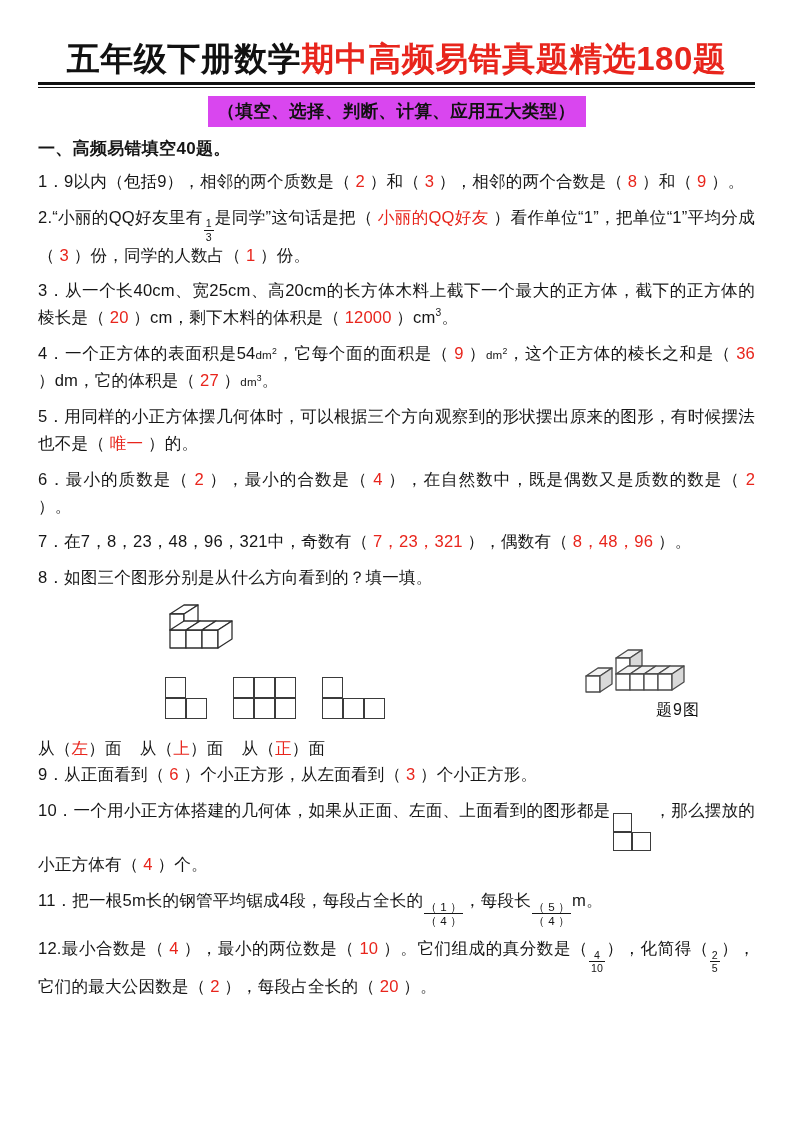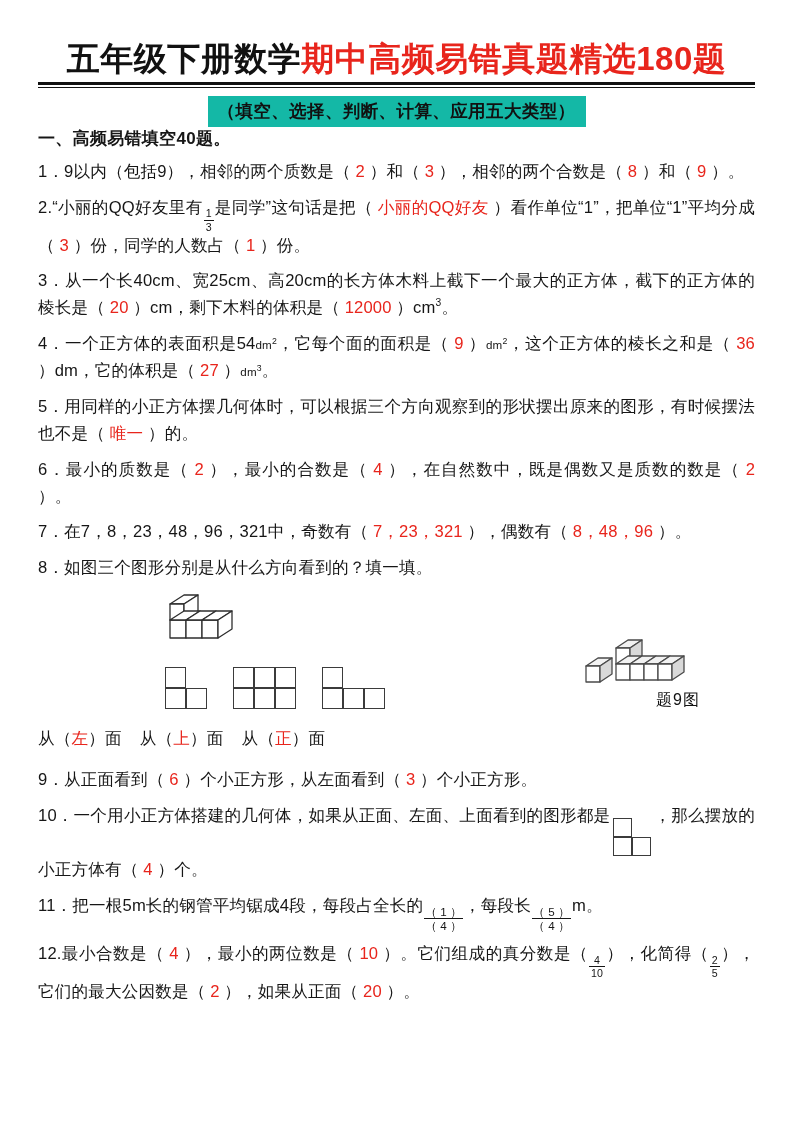--- a/index.html
+++ b/index.html
@@ -27,43 +27,43 @@
   .title .blk { color:#111; }
   .title .red { color:#e8251c; }
   .rule-double { margin-top: 3px; }
   .rule-double .r1 { height:3px; background:#111; }
   .rule-double .r2 { height:1px; background:#111; margin-top:2px; }
 
   
   .subtitle-row { text-align:center; margin-top: 8px; }
   .subtitle {
     display:inline-block;
-    background:#14b8a6;
+    background:#d946ef;
     padding: 3px 10px 4px 10px;
     font-size: 17.5px;
     font-weight: 700;
     letter-spacing: .4px;
     color:#111;
   }
 
   
   .sec-head {
-    font-size: 17px; font-weight:700; letter-spacing:.3px;
+    font-size: 17px; font-weight:700; margin-top: 10px; letter-spacing:.3px;
   }
 
   
   .q {
     font-size: 16.6px;
     line-height: 1.62;
     margin-top: 9px;
     letter-spacing: .15px;
     text-align: justify;
     text-justify: inter-ideograph;
   }
-  .q.tight { margin-top: 17px; }
+  .q.tight { margin-top: 2px; }
   .red { color:#e8251c; }
   sup { font-size: 0.62em; vertical-align: super; }
   .unit { font-size: 0.70em; vertical-align: baseline; }
   .unit sup { font-size: 0.75em; }
 
   
   .frac {
     display:inline-flex; flex-direction:column; align-items:center;
     vertical-align: -0.42em; line-height:1; margin: 0 1px;
     font-size: 0.64em;
@@ -317,19 +317,19 @@
     <span>），最小的两位数是（</span>
     <span class="red">10</span>
     <span>）。它们组成的真分数是（</span><span class="frac">
         <span class="n">4</span>
         <span class="d">10</span>
       </span><span>），化简得（</span><span class="frac">
         <span class="n">2</span>
         <span class="d">5</span>
       </span><span>），它们的最大公因数是（</span>
     <span class="red">2</span>
-    <span>），如果从正面（</span>
+    <span>），每段占全长的（</span>
     <span class="red">20</span>
     <span>）。</span>
   </div>
 
 
 </div>
 
 </body></html>

